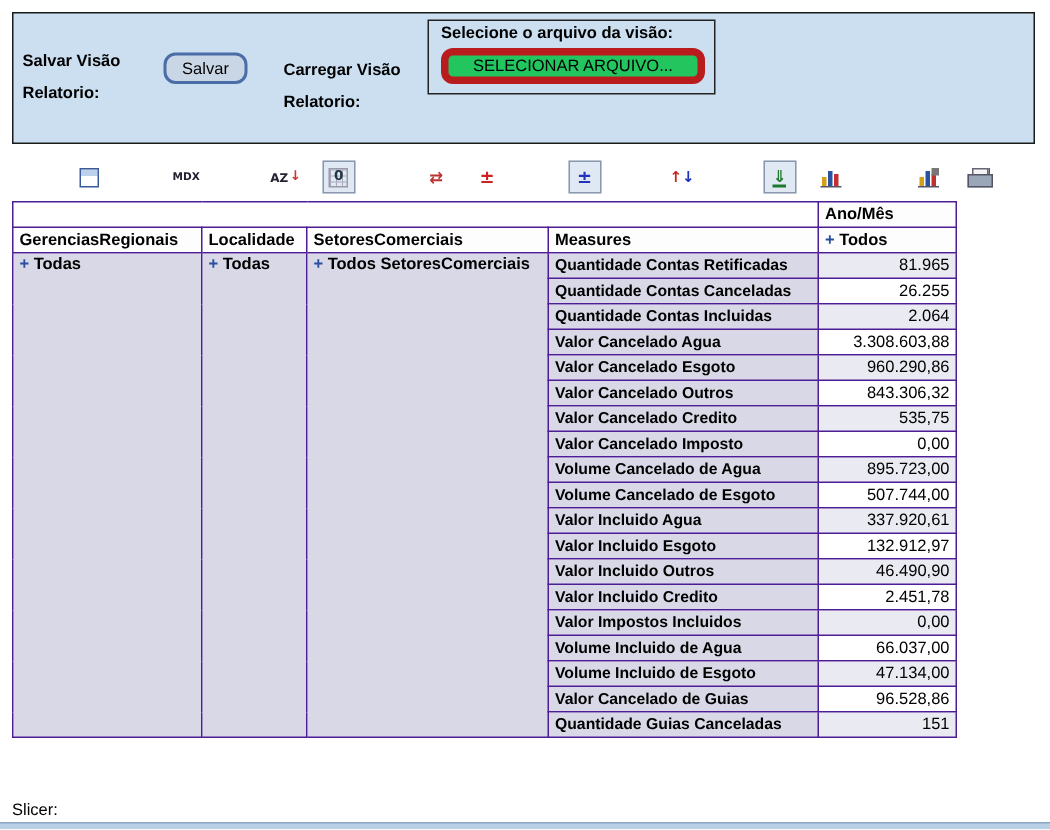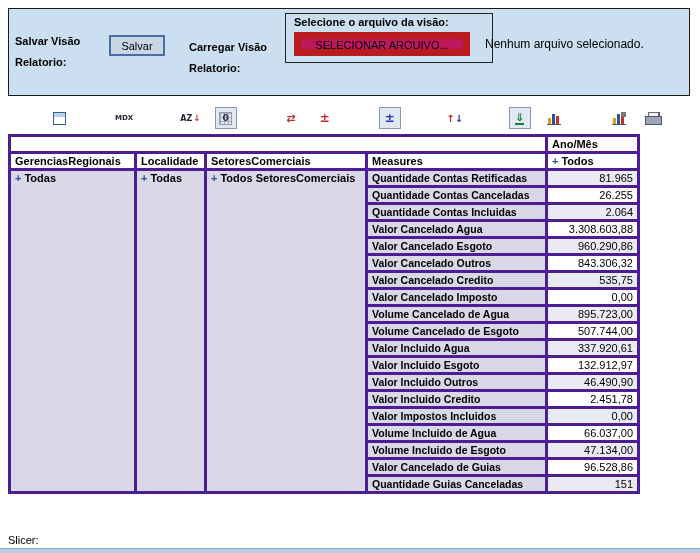--- a/index.html
+++ b/index.html
@@ -6,29 +6,29 @@
   body { background:#fff; font-family:"Liberation Sans", sans-serif; }
   .screen { position:relative; width:700px; height:553px; background:#ffffff; overflow:hidden; }
 
   
   .top-panel { position:absolute; left:8px; top:8px; width:682px; height:88px;
     background:#CBDFF0; border:1px solid #1a1a1a; }
   .pre { white-space:pre-line; }
   .panel-label { position:absolute; font-size:11px; font-weight:bold; color:#000; line-height:21px; }
   .save-label { left:6px; top:22px; }
   .load-label { left:180px; top:28px; }
-  .btn { font-family:"Liberation Sans", sans-serif; font-size:11px; color:#000; cursor:pointer; }
+  .btn { font-family:"Liberation Sans", sans-serif; font-size:11px; color:#000; cursor:pointer;border-radius:8px; }
   .salvar-btn { position:absolute; left:100px; top:26px; width:56px; height:21px;
     background:#C9D6E6; border:2px solid #4A6DA7; }
   .view-btn { position:absolute; left:282px; top:56px; width:134px; height:20px;
     background:#D4DEEA; border:2px solid #4A6DA7; }
-  .file-box { position:absolute; left:276px; top:4px; width:208px; height:50px; border:1px solid #222; }
+  .file-box { position:absolute; left:276px; top:4px; width:192px; height:50px; border:1px solid #222; }
   .file-box-label { position:absolute; left:8px; top:2px; font-size:11px; font-weight:bold; }
   .file-btn { position:absolute; left:8px; top:18px; width:176px; height:24px;
-    background:#be185d; border:7px solid #b91c1c; font-size:11px; white-space:nowrap; overflow:hidden; }
+    background:#22c55e; border:5px solid #b91c1c; font-size:11px; white-space:nowrap; overflow:hidden; }
   .file-status { position:absolute; left:476px; top:28px; font-size:12px; color:#000; }
 
   
   .toolbar { position:absolute; left:8px; top:105px; height:26px; display:flex; align-items:center; gap:3px; }
   .tb { height:22px; min-width:22px; display:flex; align-items:center; justify-content:center;
     background:transparent; border:1px solid transparent; padding:1px; cursor:pointer;margin-left:40px; }
   .tb.pressed { border:1px solid #8a97ad; background:#dfe8f3; }
   .tb.grp { margin-left:9px; }
   .ticon { display:flex; align-items:center; justify-content:center;
     font-family:"DejaVu Sans", sans-serif; font-weight:bold; }
@@ -58,21 +58,21 @@
   .ticon-print::before, .ticon-print-config::before { content:""; position:absolute; left:3px; top:0;
     width:9px; height:5px; background:#f4f4f4; border:1px solid #667; }
   .ticon-print::after, .ticon-print-config::after { content:""; position:absolute; left:0; bottom:0;
     width:15px; height:7px; background:#9aa7b8; border:1px solid #556; }
   .ticon-print-config { background:linear-gradient(#555,#555) 100% 0 / 4px 4px no-repeat; }
   .ticon-excel { width:13px; height:13px; background:#1e7145; color:#fff; font-size:9px; }
 
   
   .pivot { position:absolute; left:8px; top:134px; border-collapse:collapse; table-layout:fixed;
     font-size:11px; color:#000; }
-  .pivot td { border:3px solid #4c1d95; padding:1px 4px; height:17px; white-space:nowrap; overflow:hidden; }
+  .pivot td { border:1px solid #4c1d95; padding:1px 4px; height:17px; white-space:nowrap; overflow:hidden; }
   .corner-blank { background:#fff; }
   .colhdr, .hdr { font-weight:bold; background:#fdfdfe; }
   .member-cell { background:#D8D8E6; font-weight:bold; vertical-align:top; }
   .measure-cell { background:#D8D8E6; font-weight:bold; font-size:10.5px; }
   .value-cell { text-align:right; background:#fff; }
   .value-cell.alt { background:#EAEAF2; }
   .plus { color:#2B4FA0; font-weight:bold; margin-right:3px; cursor:pointer; }
 
   .slicer { position:absolute; left:8px; top:534px; font-size:11px; color:#000; }
   .bottom-bar { position:absolute; left:0; top:548px; width:700px; height:5px;
@@ -86,21 +86,20 @@
   <div class="top-panel">
     <div class="panel-label save-label pre">Salvar Visão
 Relatorio:</div>
     <button class="btn salvar-btn">Salvar</button>
     <div class="panel-label load-label pre">Carregar Visão
 Relatorio:</div>
     <div class="file-box">
       <div class="file-box-label">Selecione o arquivo da visão:</div>
       <button class="btn file-btn">SELECIONAR ARQUIVO...</button>
     </div>
-    <span class="file-status">Nenhum arquivo selecionado.</span>
   </div>
 
   <div class="toolbar">
       <button class="tb">
         <span class="ticon ticon-cube"></span>
       </button>
       <button class="tb">
         <span class="ticon ticon-mdx">MDX</span>
       </button>
       <button class="tb">

